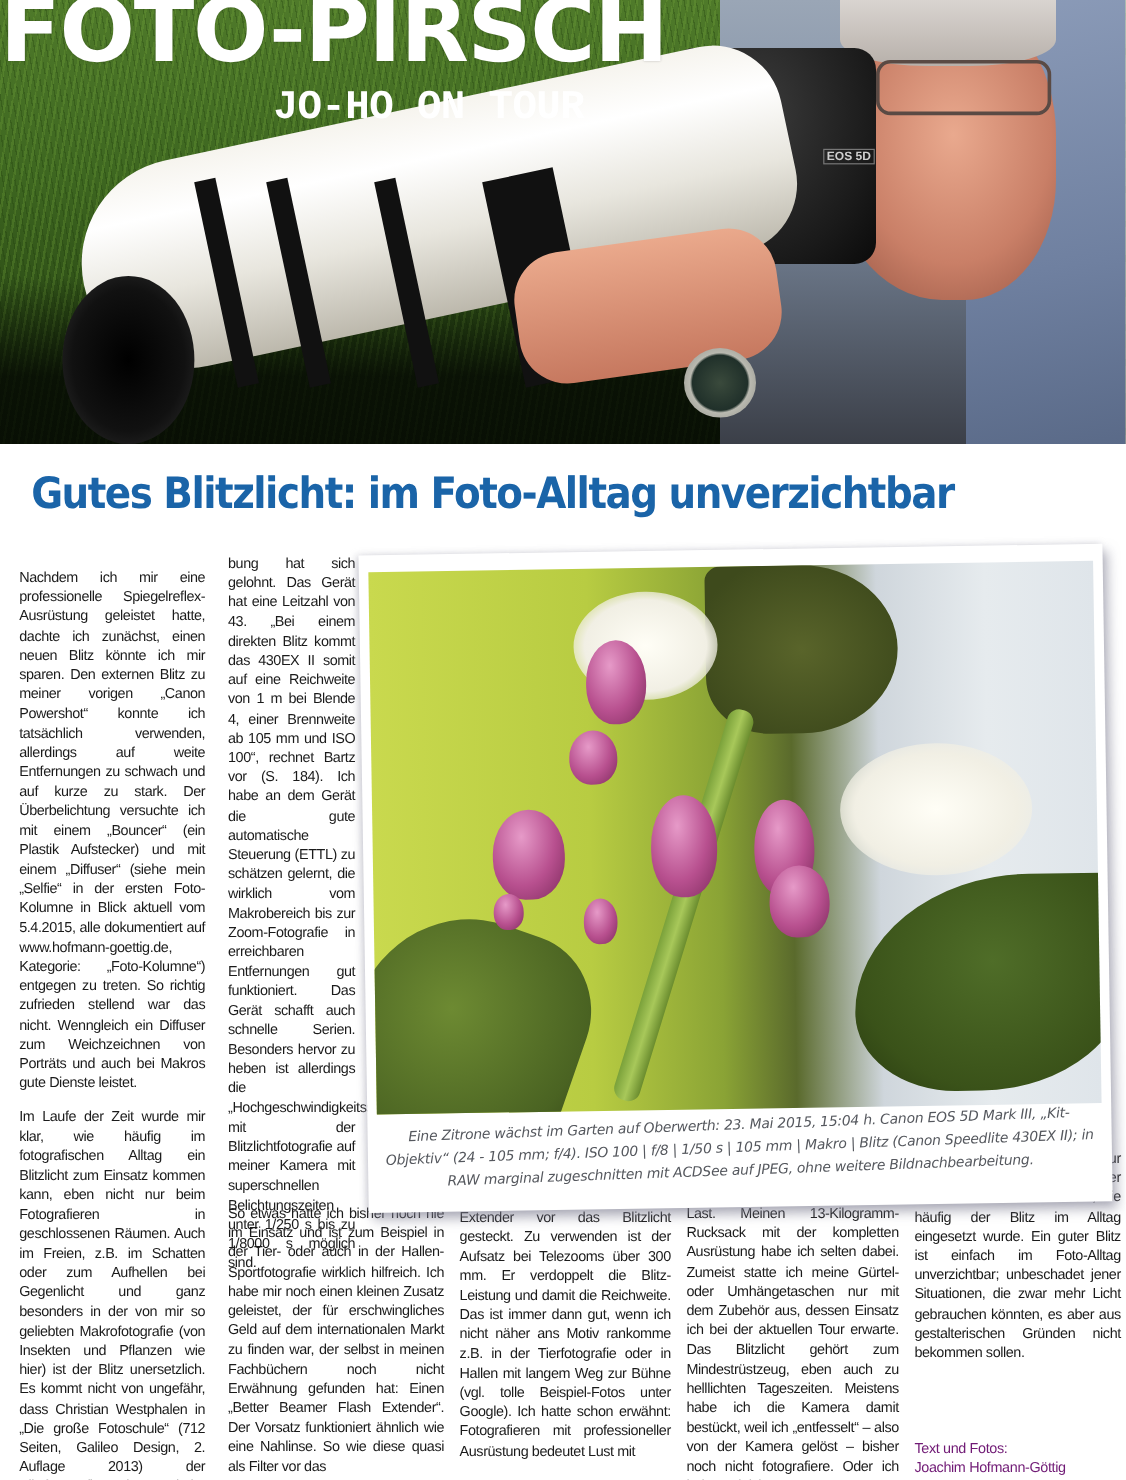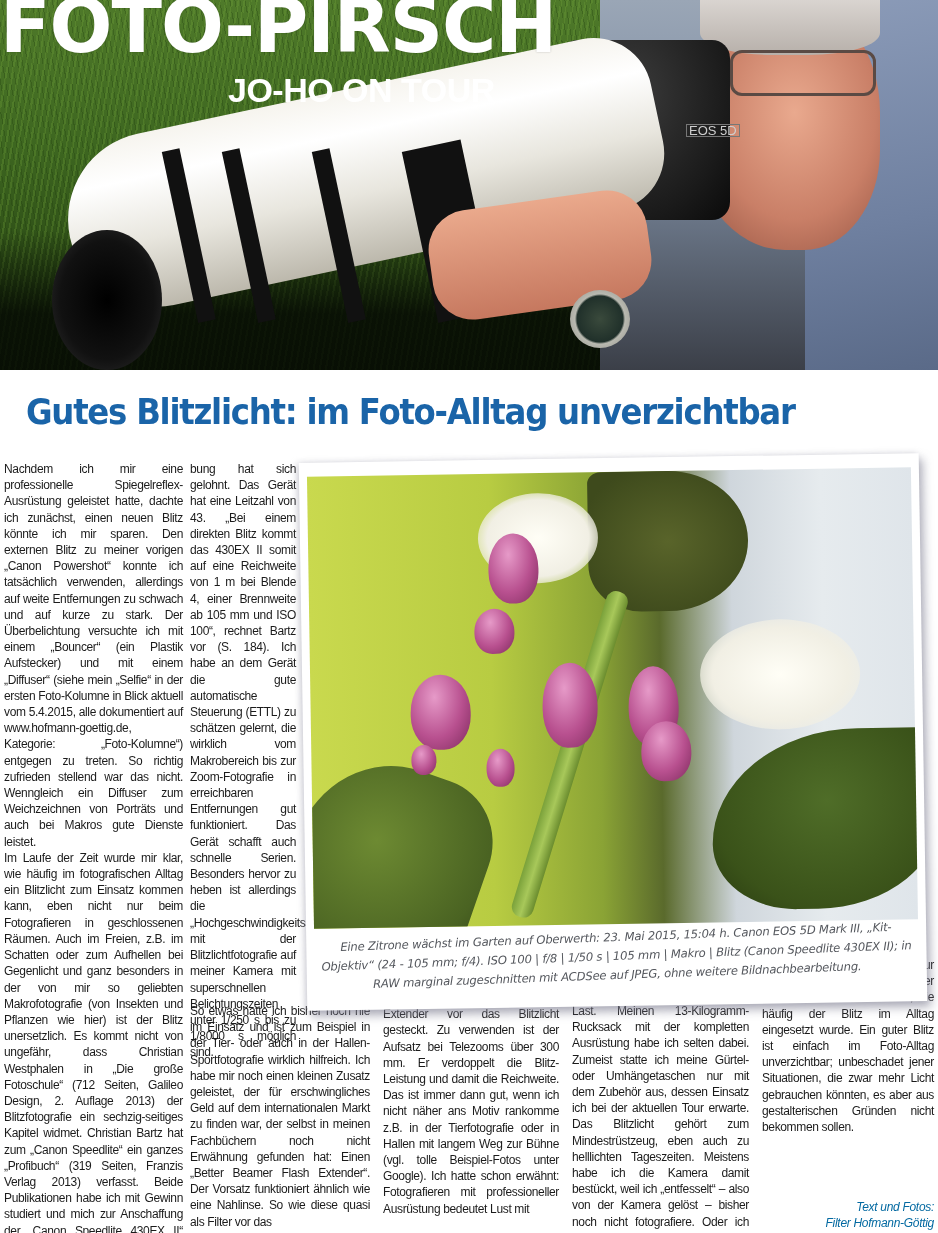--- a/index.html
+++ b/index.html
@@ -13,46 +13,46 @@
       repeating-linear-gradient(100deg, rgba(120,170,60,0.25) 0 2px, rgba(0,0,0,0) 2px 6px),
       repeating-linear-gradient(80deg, rgba(30,60,10,0.3) 0 1px, rgba(0,0,0,0) 1px 5px); }
   .shadow-ground { position:absolute; left:0; top:230px; width:700px; height:140px; background:linear-gradient(180deg, rgba(0,0,0,0) 0%, rgba(5,10,3,0.85) 60%); }
   .person { position:absolute; left:600px; top:0; width:338px; height:370px; background:linear-gradient(180deg, #9aa6b6 0%, #7f8ea3 40%, #3b3f48 100%); }
   .person-shirt { position:absolute; left:805px; top:0; width:133px; height:370px; background:linear-gradient(170deg,#8b9bb8 0%,#6f80a0 60%,#5a6a88 100%); }
   .face { position:absolute; left:690px; top:0; width:190px; height:250px; border-radius:45% 45% 40% 50%; background:radial-gradient(ellipse at 55% 45%, #e9a98e 0%, #c97f67 55%, #8e4e3d 100%); }
   .hair { position:absolute; left:700px; top:0; width:180px; height:55px; background:linear-gradient(180deg,#d9d4d0,#b7b0aa); border-radius:0 0 40% 40%; }
   .glasses { position:absolute; left:730px; top:50px; width:140px; height:40px; border:3px solid #5a4a44; border-radius:12px; }
   .camera-body { position:absolute; left:560px; top:40px; width:170px; height:180px; border-radius:18px; background:radial-gradient(ellipse at 40% 30%, #3c3c3c 0%, #1a1a1a 70%, #0a0a0a 100%); }
   .camera-brand { position:absolute; left:612px; top:94px; color:#d8d8d8; font-family:"Liberation Serif", serif; font-size:11px; font-weight:bold; }
-  .camera-model { position:absolute; left:686px; top:124px; color:#cfcfcf; font-size:13px; font-weight:normal; line-height:9px; border:1px solid #777; padding:1px 2px; }
+  .camera-model { position:absolute; left:686px; top:124px; color:#cfcfcf; font-size:10px; font-weight:bold; line-height:9px; border:1px solid #777; padding:1px 2px; }
   .lens-white { position:absolute; left:70px; top:150px; width:600px; height:175px; border-radius:90px 60px 60px 90px;
     background:linear-gradient(180deg, #f6f4ee 0%, #ffffff 25%, #e8e6de 60%, #bcb8ac 100%);
     transform:rotate(-12deg); transform-origin:left center; }
   .lens-ring { position:absolute; top:150px; width:18px; height:175px; background:#111; transform:rotate(-12deg); transform-origin:left center; }
   .lens-front { position:absolute; left:52px; top:230px; width:110px; height:140px; border-radius:50%; background:radial-gradient(ellipse at 50% 50%, #000 0%, #111 60%, #333 100%); }
   .hand { position:absolute; left:430px; top:200px; width:220px; height:110px; border-radius:40px; background:linear-gradient(180deg,#eaa98c,#c6785f); transform:rotate(-8deg); }
   .hand2 { position:absolute; left:470px; top:100px; width:120px; height:70px; border-radius:30px; background:linear-gradient(180deg,#e9aa90,#c27b63); }
   .watch { position:absolute; left:570px; top:290px; width:60px; height:58px; border-radius:50%; background:radial-gradient(circle,#3a4a3c 0%,#20302a 55%,#b9b9b0 60%,#8d8d85 100%); }
 
   .hero-title { position:absolute; left:0; top:-14px; color:#ffffff; font-family:"DejaVu Sans", sans-serif; font-weight:bold; font-size:74px; letter-spacing:-1px; line-height:80px; text-shadow:0 0 2px rgba(0,0,0,0.25); }
-  .hero-sub { position:absolute; left:228px; top:70px; color:#ffffff; font-family:Liberation Sans, sans-serif; font-weight:bold; font-size:34px; letter-spacing:-0.5px; line-height:40px; }
+  .hero-sub { position:absolute; left:228px; top:70px; color:#ffffff; font-family:Liberation Mono, monospace; font-weight:bold; font-size:34px; letter-spacing:-0.5px; line-height:40px; }
 
   
   .headline { position:absolute; left:26px; top:388px; color:#1a64a8; font-family:"DejaVu Sans", sans-serif; font-weight:bold; font-size:36px; letter-spacing:-1.4px; line-height:48px; white-space:nowrap; transform:scaleX(0.9); transform-origin:left top; }
 
   
   .txt { position:absolute; font-family:"Liberation Sans", sans-serif; font-size:12px; line-height:16.2px; color:#1b1b1b; text-align:justify; letter-spacing:-0.35px; }
-  .txt p { margin:0; }
+  .txt p { margin:12px; }
   .col1 { left:4px; top:461px; width:179px; }
   .col2 { left:190px; top:461px; width:106px; }
   .col2b { left:190px; top:1003px; width:180px; }
   .col3 { left:383px; top:990px; width:176px; }
   .col4 { left:572px; top:1003px; width:177px; }
   .col5 { left:762px; top:957px; width:172px; }
-  .credit { position:absolute; left:762px; top:1199px; width:172px; text-align:right; font-style:italic; font-size:12px; line-height:16px; color:#0369a1; font-family:"Liberation Sans", sans-serif; letter-spacing:-0.3px; }
+  .credit { position:absolute; left:762px; top:1199px; width:172px; text-align:left; font-size:12px; line-height:16px; color:#701a75; font-family:"Liberation Sans", sans-serif; letter-spacing:-0.3px; }
 
   
   .photo-card { position:absolute; left:303px; top:458px; width:620px; height:548px; background:#ffffff; transform:rotate(-0.9deg); box-shadow:4px 6px 10px rgba(120,120,140,0.55), -2px 0 6px rgba(160,160,175,0.4); }
   .photo { position:absolute; left:8px; top:14px; width:604px; height:452px; overflow:hidden;
     background: linear-gradient(90deg, #c9d94e 0%, #b8cc42 30%, #8aa335 48%, #5a6a2c 58%, #cfd6dc 70%, #e6ebee 85%, #dfe5ea 100%); }
   .leaf-left { position:absolute; left:-20px; top:290px; width:190px; height:200px; border-radius:60% 40% 10% 60%; background:radial-gradient(ellipse at 40% 40%, #6d8a32 0%, #4a6322 70%, #314216 100%); transform:rotate(20deg); }
   .leaf-right { position:absolute; left:400px; top:260px; width:230px; height:180px; border-radius:70% 10% 60% 40%; background:radial-gradient(ellipse at 50% 40%, #4f6d28 0%, #3a5219 70%, #283a10 100%); }
   .leaf-top { position:absolute; left:280px; top:0; width:160px; height:140px; border-radius:10% 60% 60% 40%; background:radial-gradient(ellipse at 50% 50%, #59642a 0%, #3e4a1c 80%); }
   .stem { position:absolute; left:300px; top:120px; width:22px; height:340px; background:linear-gradient(90deg,#7aa13a,#a8c85a,#6a8c2e); transform:rotate(18deg); transform-origin:top center; border-radius:10px; }
   .bud { position:absolute; border-radius:50% 50% 45% 45%; background:radial-gradient(ellipse at 40% 30%, #e69ac8 0%, #b8508f 55%, #7d2a5c 100%); }
@@ -99,21 +99,21 @@
 <div class="txt col2b">So etwas hatte ich bisher noch nie im Einsatz und ist zum Beispiel in der Tier- oder auch in der Hallen-Sportfotografie wirklich hilfreich. Ich habe mir noch einen kleinen Zusatz geleistet, der für erschwingliches Geld auf dem internationalen Markt zu finden war, der selbst in meinen Fachbüchern noch nicht Erwähnung gefunden hat: Einen „Better Beamer Flash Extender“. Der Vorsatz funktioniert ähnlich wie eine Nahlinse. So wie diese quasi als Filter vor das</div>
 
 <div class="txt col3">Objektiv geschraubt wird, wird der Extender vor das Blitzlicht gesteckt. Zu verwenden ist der Aufsatz bei Telezooms über 300 mm. Er verdoppelt die Blitz-Leistung und damit die Reichweite. Das ist immer dann gut, wenn ich nicht näher ans Motiv rankomme z.B. in der Tierfotografie oder in Hallen mit langem Weg zur Bühne (vgl. tolle Beispiel-Fotos unter Google). Ich hatte schon erwähnt: Fotografieren mit professioneller Ausrüstung bedeutet Lust mit</div>
 
 <div class="txt col4">Last. Meinen 13-Kilogramm-Rucksack mit der kompletten Ausrüstung habe ich selten dabei. Zumeist statte ich meine Gürtel- oder Umhängetaschen nur mit dem Zubehör aus, dessen Einsatz ich bei der aktuellen Tour erwarte. Das Blitzlicht gehört zum Mindestrüstzeug, eben auch zu helllichten Tageszeiten. Meistens habe ich die Kamera damit bestückt, weil ich „entfesselt“ – also von der Kamera gelöst – bisher noch nicht fotografiere. Oder ich habe es leicht</div>
 
 <div class="txt col5">greifbar zum Aufstecken zur Hand. Ich bin dann nach einer Foto-Pirsch selbst überrascht, wie häufig der Blitz im Alltag eingesetzt wurde. Ein guter Blitz ist einfach im Foto-Alltag unverzichtbar; unbeschadet jener Situationen, die zwar mehr Licht gebrauchen könnten, es aber aus gestalterischen Gründen nicht bekommen sollen.</div>
 
 <div class="credit">
   <div>Text und Fotos:</div>
-  <div>Filter Hofmann-Göttig</div>
+  <div>Joachim Hofmann-Göttig</div>
 </div>
 
 <div class="photo-card">
   <div class="photo">
     <div class="leaf-top"></div>
     <div class="leaf-left"></div>
     <div class="leaf-right"></div>
     <div class="stem"></div>
     <div class="flower" style="left:170px; top:20px; width:120px; height:90px;"></div>
     <div class="flower" style="left:390px; top:150px; width:160px; height:110px;"></div>

